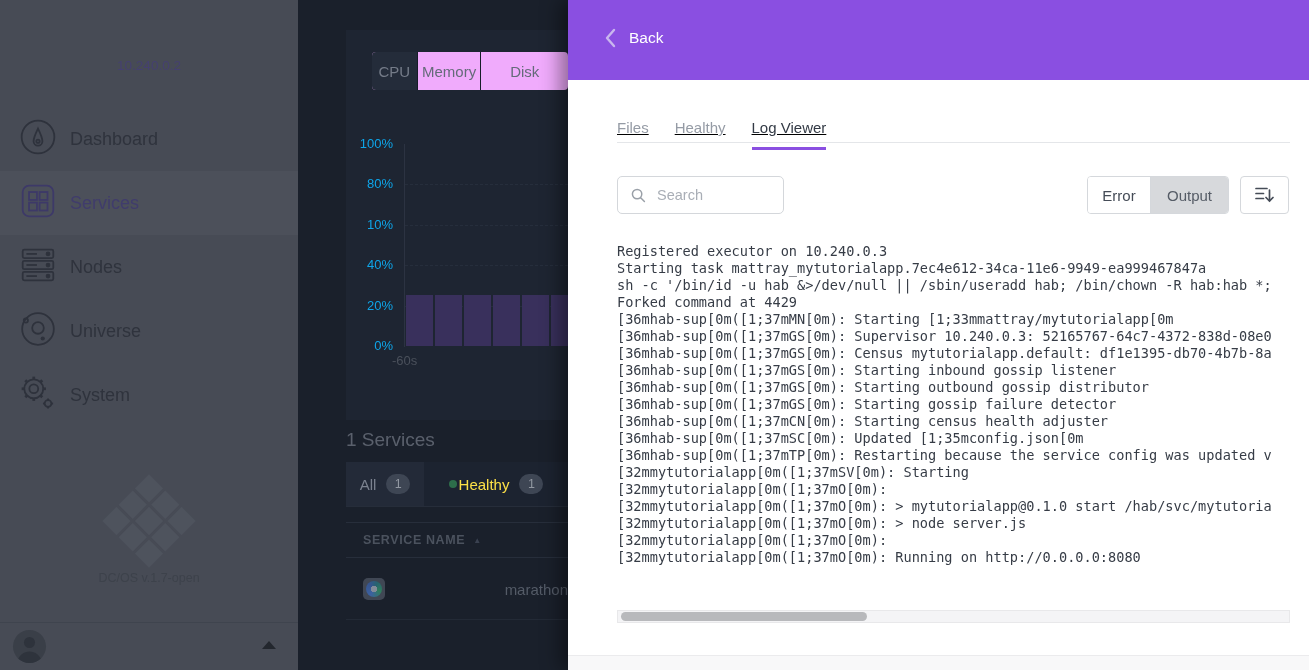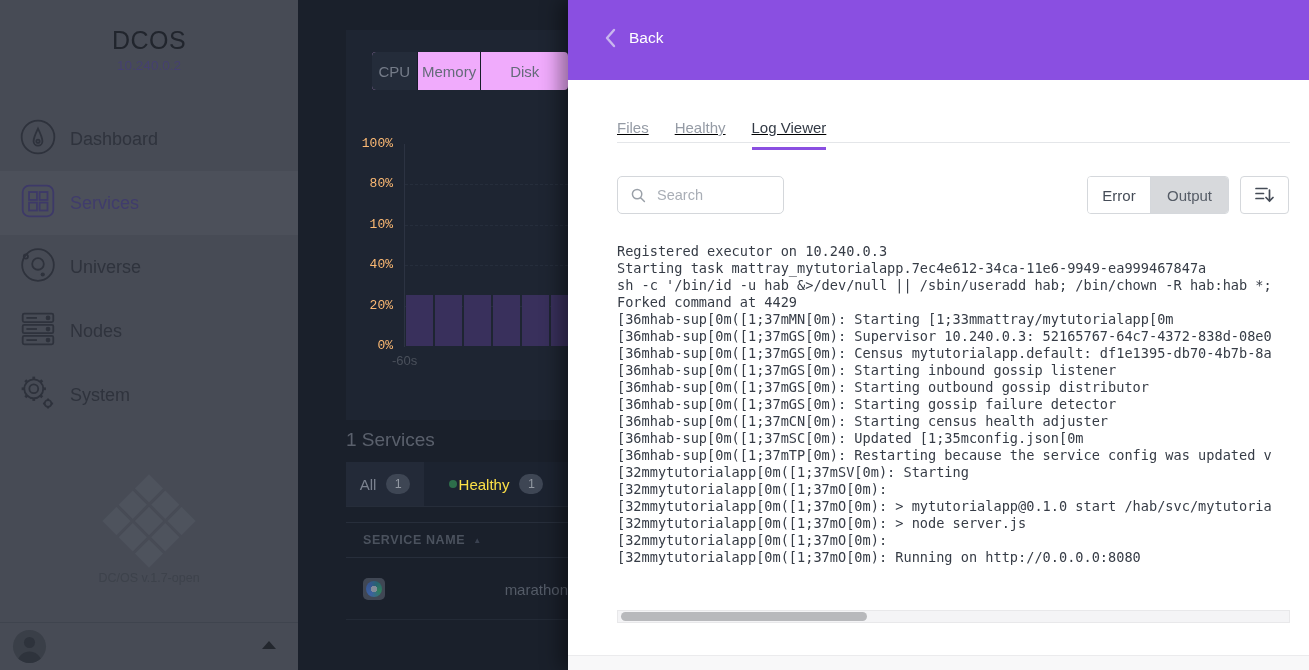--- a/index.html
+++ b/index.html
@@ -32,21 +32,21 @@
   
   .content{position:absolute;left:298px;top:0;width:270px;height:670px;background:#1a202b;overflow:hidden;}
   .chart-card{position:absolute;left:48px;top:30px;width:222px;height:390px;background:#1e2532;}
   .metric-tabs{position:absolute;left:74px;top:52px;width:196px;height:38px;display:flex;
                background:#f0abfc;border-radius:4px;overflow:hidden;}
   .metric-tab{display:flex;align-items:center;justify-content:center;font-size:15px;color:#646b79;cursor:pointer;}
   .metric-tab:nth-child(1){width:62px;}
   .metric-tab:nth-child(2){width:87px;border-left:1px solid #171d28;}
   .metric-tab:nth-child(3){width:120px;border-left:1px solid #171d28;}
   .metric-tab.active{background:#242c3a;color:#757c89;}
-  .ytick{position:absolute;left:40px;width:55px;text-align:right;font-size:13px;color:#fdba74;font-family:Liberation Mono, monospace;}
+  .ytick{position:absolute;left:40px;width:55px;text-align:right;font-size:13px;color:#0ea5e9;}
   .y-axis{position:absolute;left:106px;top:144px;width:1px;height:203px;background:#2c3342;}
   .gridline{position:absolute;left:107px;width:163px;border-top:1px dashed #262e3c;}
   .bars{position:absolute;left:108px;top:144px;width:162px;height:202px;display:flex;
         align-items:flex-end;gap:2px;overflow:hidden;}
   .bar{width:27px;flex:none;background:#39305c;}
   .xtick{position:absolute;left:94px;top:353px;font-size:13px;color:#4a505b;}
   .svc-heading{position:absolute;left:48px;top:429px;font-size:19px;color:#5a606c;}
   .filter-tabs{position:absolute;left:48px;top:462px;width:222px;height:44px;display:flex;
                background:#1c2330;border-bottom:1px solid #262d3a;}
   .filter-tab{display:flex;align-items:center;justify-content:center;cursor:pointer;}
@@ -105,21 +105,20 @@
                  background:#b8b9bc;cursor:grab;}
   .panel-footer{position:absolute;left:0;top:655px;width:100%;height:15px;background:#f8f8f9;
                 border-top:1px solid #ebebed;box-sizing:border-box;}
 </style>
 </head>
 <body>
 
 <div class="stage">
 
   <aside class="sidebar">
-    <div class="brand-title">DCOS</div>
     <div class="brand-ip">10.240.0.2</div>
 
     <nav class="nav">
       <div class="nav-item">
         <span>
           <svg width="38" height="38" viewBox="0 0 36 36" fill="none" stroke="currentColor" stroke-width="1.7">
             <circle cx="18" cy="18" r="15.5"></circle>
             <path d="M18 10c-3 6-4.2 9-4.2 12a4.2 4.2 0 0 0 8.4 0c0-3-1.2-6-4.2-12z"></path>
             <circle cx="18" cy="22" r="1.6"></circle>
           </svg>
@@ -130,47 +129,47 @@
         <span>
           <svg width="38" height="38" viewBox="0 0 36 36" fill="none" stroke="currentColor" stroke-width="1.7">
             <rect x="3.5" y="3.5" width="29" height="29" rx="6"></rect>
             <rect x="9.5" y="9.5" width="7.5" height="7.5"></rect>
             <rect x="19.5" y="9.5" width="7.5" height="7.5"></rect>
             <rect x="9.5" y="19.5" width="7.5" height="7.5"></rect>
             <rect x="19.5" y="19.5" width="7.5" height="7.5"></rect>
           </svg>
         </span>
         <span class="nav-label">Services</span>
-      </div>
-      <div class="nav-item">
-        <span>
-          <svg width="38" height="38" viewBox="0 0 36 36" fill="none" stroke="currentColor" stroke-width="1.7">
-            <circle cx="18" cy="18" r="15"></circle>
-            <circle cx="18" cy="17" r="5.5"></circle>
-            <circle cx="6.5" cy="10" r="2"></circle>
-            <circle cx="22.5" cy="27" r="2" fill="currentColor" stroke="none"></circle>
-          </svg>
-        </span>
-        <span class="nav-label">Universe</span>
       </div>
       <div class="nav-item">
         <span>
           <svg width="38" height="38" viewBox="0 0 36 36" fill="none" stroke="currentColor" stroke-width="1.7">
             <rect x="3.5" y="3.5" width="29" height="8" rx="1.5"></rect>
             <rect x="3.5" y="14" width="29" height="8" rx="1.5"></rect>
             <rect x="3.5" y="24.5" width="29" height="8" rx="1.5"></rect>
             <circle cx="27.5" cy="7.5" r="1.4" fill="currentColor"></circle>
             <circle cx="27.5" cy="18" r="1.4" fill="currentColor"></circle>
             <circle cx="27.5" cy="28.5" r="1.4" fill="currentColor"></circle>
             <line x1="7" y1="7.5" x2="17" y2="7.5"></line>
             <line x1="7" y1="18" x2="17" y2="18"></line>
             <line x1="7" y1="28.5" x2="17" y2="28.5"></line>
           </svg>
         </span>
         <span class="nav-label">Nodes</span>
+      </div>
+      <div class="nav-item">
+        <span>
+          <svg width="38" height="38" viewBox="0 0 36 36" fill="none" stroke="currentColor" stroke-width="1.7">
+            <circle cx="18" cy="18" r="15"></circle>
+            <circle cx="18" cy="17" r="5.5"></circle>
+            <circle cx="6.5" cy="10" r="2"></circle>
+            <circle cx="22.5" cy="27" r="2" fill="currentColor" stroke="none"></circle>
+          </svg>
+        </span>
+        <span class="nav-label">Universe</span>
       </div>
       <div class="nav-item">
         <span>
           <svg width="38" height="38" viewBox="0 0 36 36" fill="none" stroke="currentColor" stroke-width="1.7">
             <circle cx="14" cy="14" r="4.2"></circle>
             <circle cx="14" cy="14" r="9"></circle>
             <g stroke-width="2.6">
               <line x1="14" y1="2.5" x2="14" y2="5.5"></line>
                 <line x1="14" y1="22.5" x2="14" y2="25.5"></line>
               <line x1="2.5" y1="14" x2="5.5" y2="14"></line>

